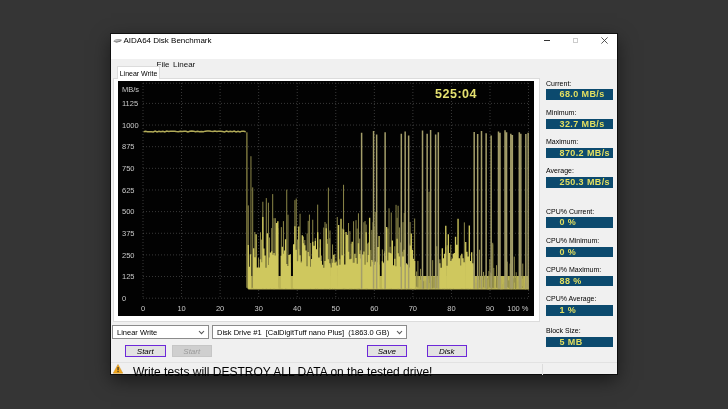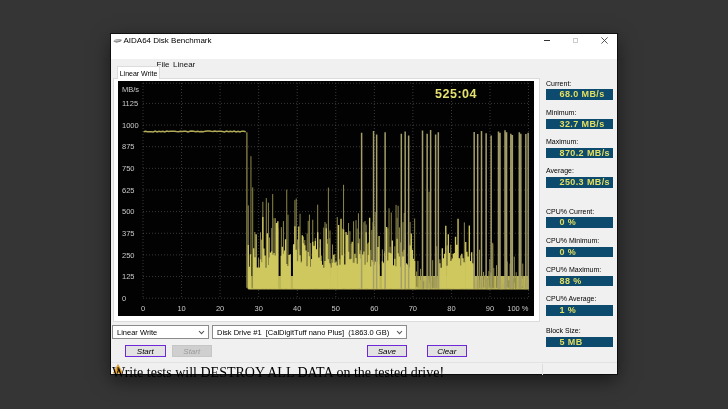--- a/index.html
+++ b/index.html
@@ -28,21 +28,21 @@
 .dd { position:absolute; top:291.5px; height:13.5px; background:#fff;
   border:1px solid #8b8b8b; font-size:7.5px; color:#000; line-height:12px; }
 .dd .tx { position:absolute; left:4px; top:0.5px; white-space:nowrap; }
 .dd svg { position:absolute; right:3px; top:3.5px; }
 .btn { position:absolute; top:311px; width:40.5px; height:12.5px; background:#e2e2e2;
   border:1px solid #6d28d9; font-size:8px; color:#000; text-align:center; line-height:11px;font-style:italic; }
 #stopbtn { background:#cfcfcf; border-color:#c6c6c6; color:#9b9b9b; }
 #statusbar { position:absolute; left:0; top:328px; width:100%; height:12.5px;
   background:#f0f0f0; border-top:1px solid #e2e2e2; }
 #statusbar .sep { position:absolute; left:430.5px; top:1px; width:1px; height:11px; background:#dcdcdc; }
-#stattext { position:absolute; left:1px; top:2px; font-size:14px; color:#000;font-family:Liberation Serif, serif; }
+#stattext { position:absolute; left:22px; top:2px; font-size:12px; color:#000; }
 #warn { position:absolute; left:2px; top:1.5px; }
 </style></head>
 <body>
 <div id="win">
   <div id="titlebar">
     <svg id="icon" viewBox="0 0 18 13">
         <path d="M0.5 8.5 Q3 4.5 9 4 Q15 3.5 17.5 5.5 Q16 9 10 9.8 Q3.5 10.3 0.5 8.5Z" fill="#9a9a9a"></path>
         <path d="M0.5 8.5 Q6 10.6 11 9.3 Q15.5 8 17.5 5.5 Q17.5 8 12 10.2 Q4.5 12 0.5 8.5Z" fill="#3f3f3f"></path>
         <path d="M2 7.8 Q5 5.5 9 5.2 Q13 5 15.5 6 Q12 7.6 8 7.9 Q4 8.2 2 7.8Z" fill="#c4c4c4"></path>
       </svg>
@@ -125,21 +125,21 @@
     </div>
   <div class="dd" style="left:101px;width:195px">
       <span class="tx">Disk Drive #1&nbsp; [CalDigitTuff nano Plus]&nbsp; (1863.0 GB)</span>
     <svg width="7" height="5" viewBox="0 0 7 5">
         <path d="M1 1L3.5 3.7L6 1" stroke="#555" stroke-width="1.1" fill="none"></path>
       </svg>
     </div>
   <div class="btn" id="startbtn" style="left:14px">Start</div>
   <div class="btn" id="stopbtn" style="left:60.5px">Start</div>
   <div class="btn" style="left:255.5px">Save</div>
-  <div class="btn" style="left:315.5px">Clear</div>
+  <div class="btn" style="left:315.5px">Disk</div>
   <div id="statusbar">
     <svg id="warn" width="10" height="10" viewBox="0 0 12 12">
         <path d="M6 0.5L11.7 11H0.3Z" fill="#f4a81d" stroke="#c07b00" stroke-width="0.5"></path>
         <rect x="5.4" y="3.6" width="1.3" height="4" fill="#222"></rect>
         <rect x="5.4" y="8.4" width="1.3" height="1.4" fill="#222"></rect>
       </svg>
     <div id="stattext">Write tests will DESTROY ALL DATA on the tested drive!</div>
     <div class="sep"></div>
   </div>
 </div>

